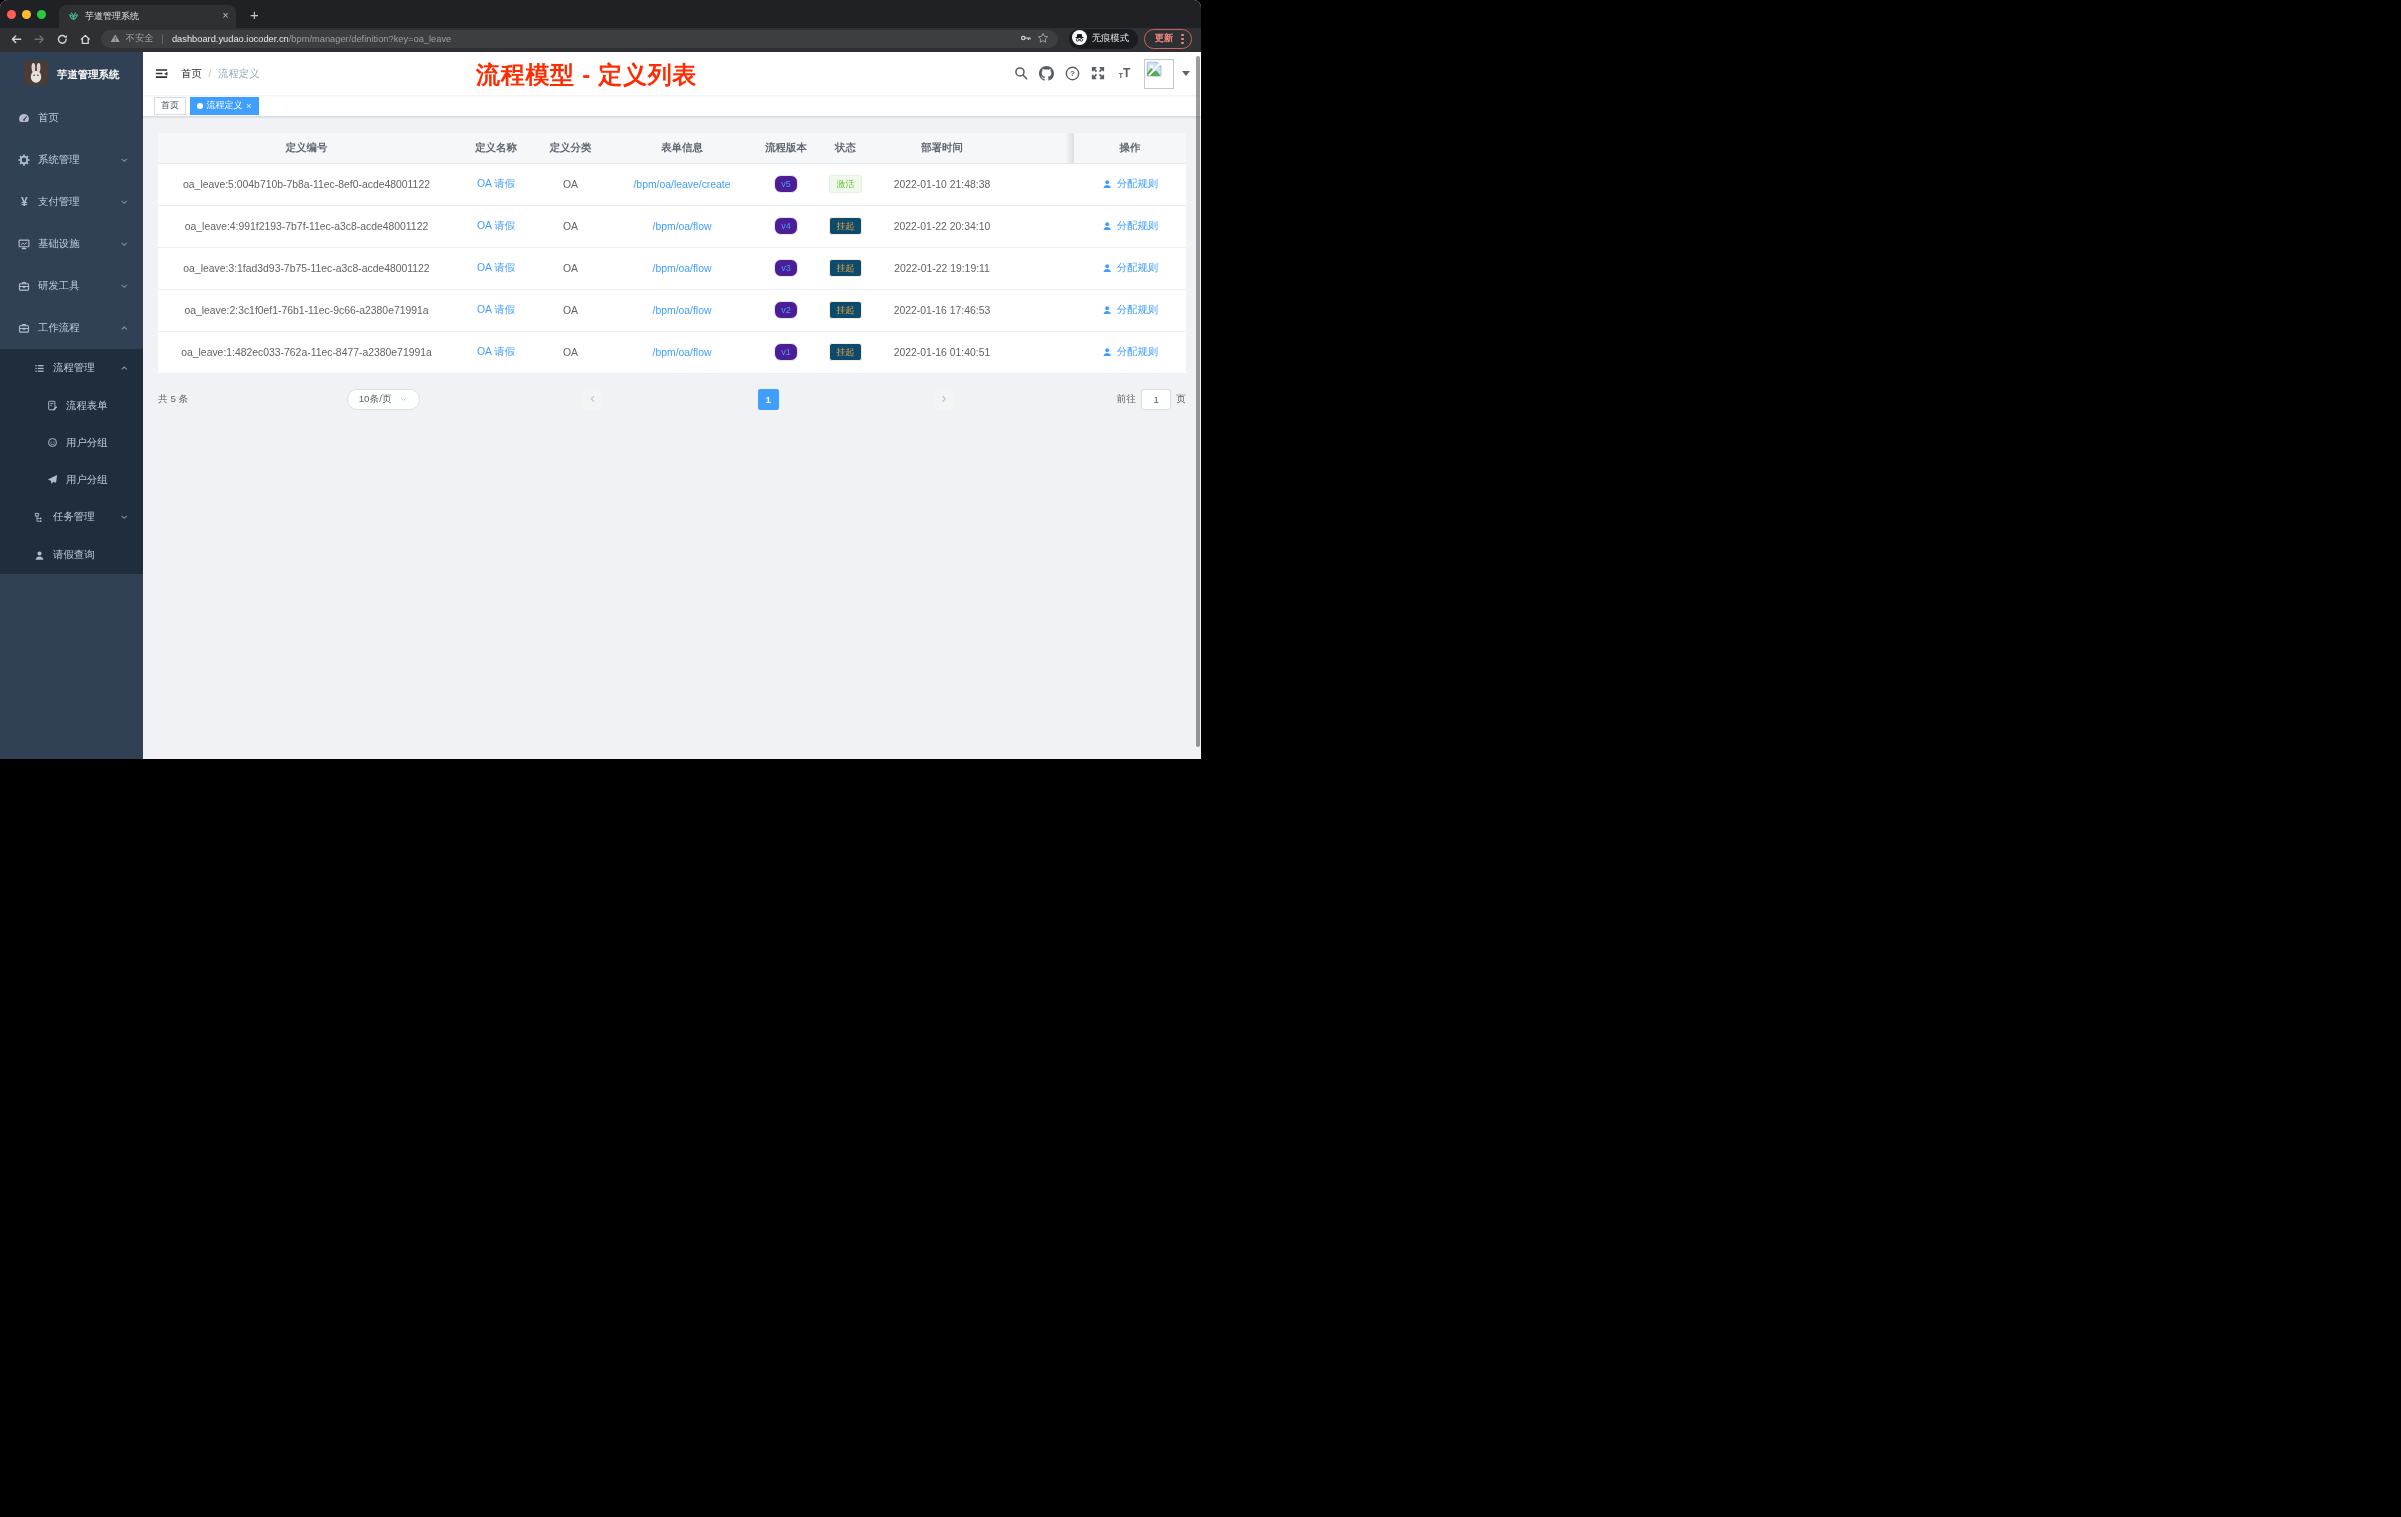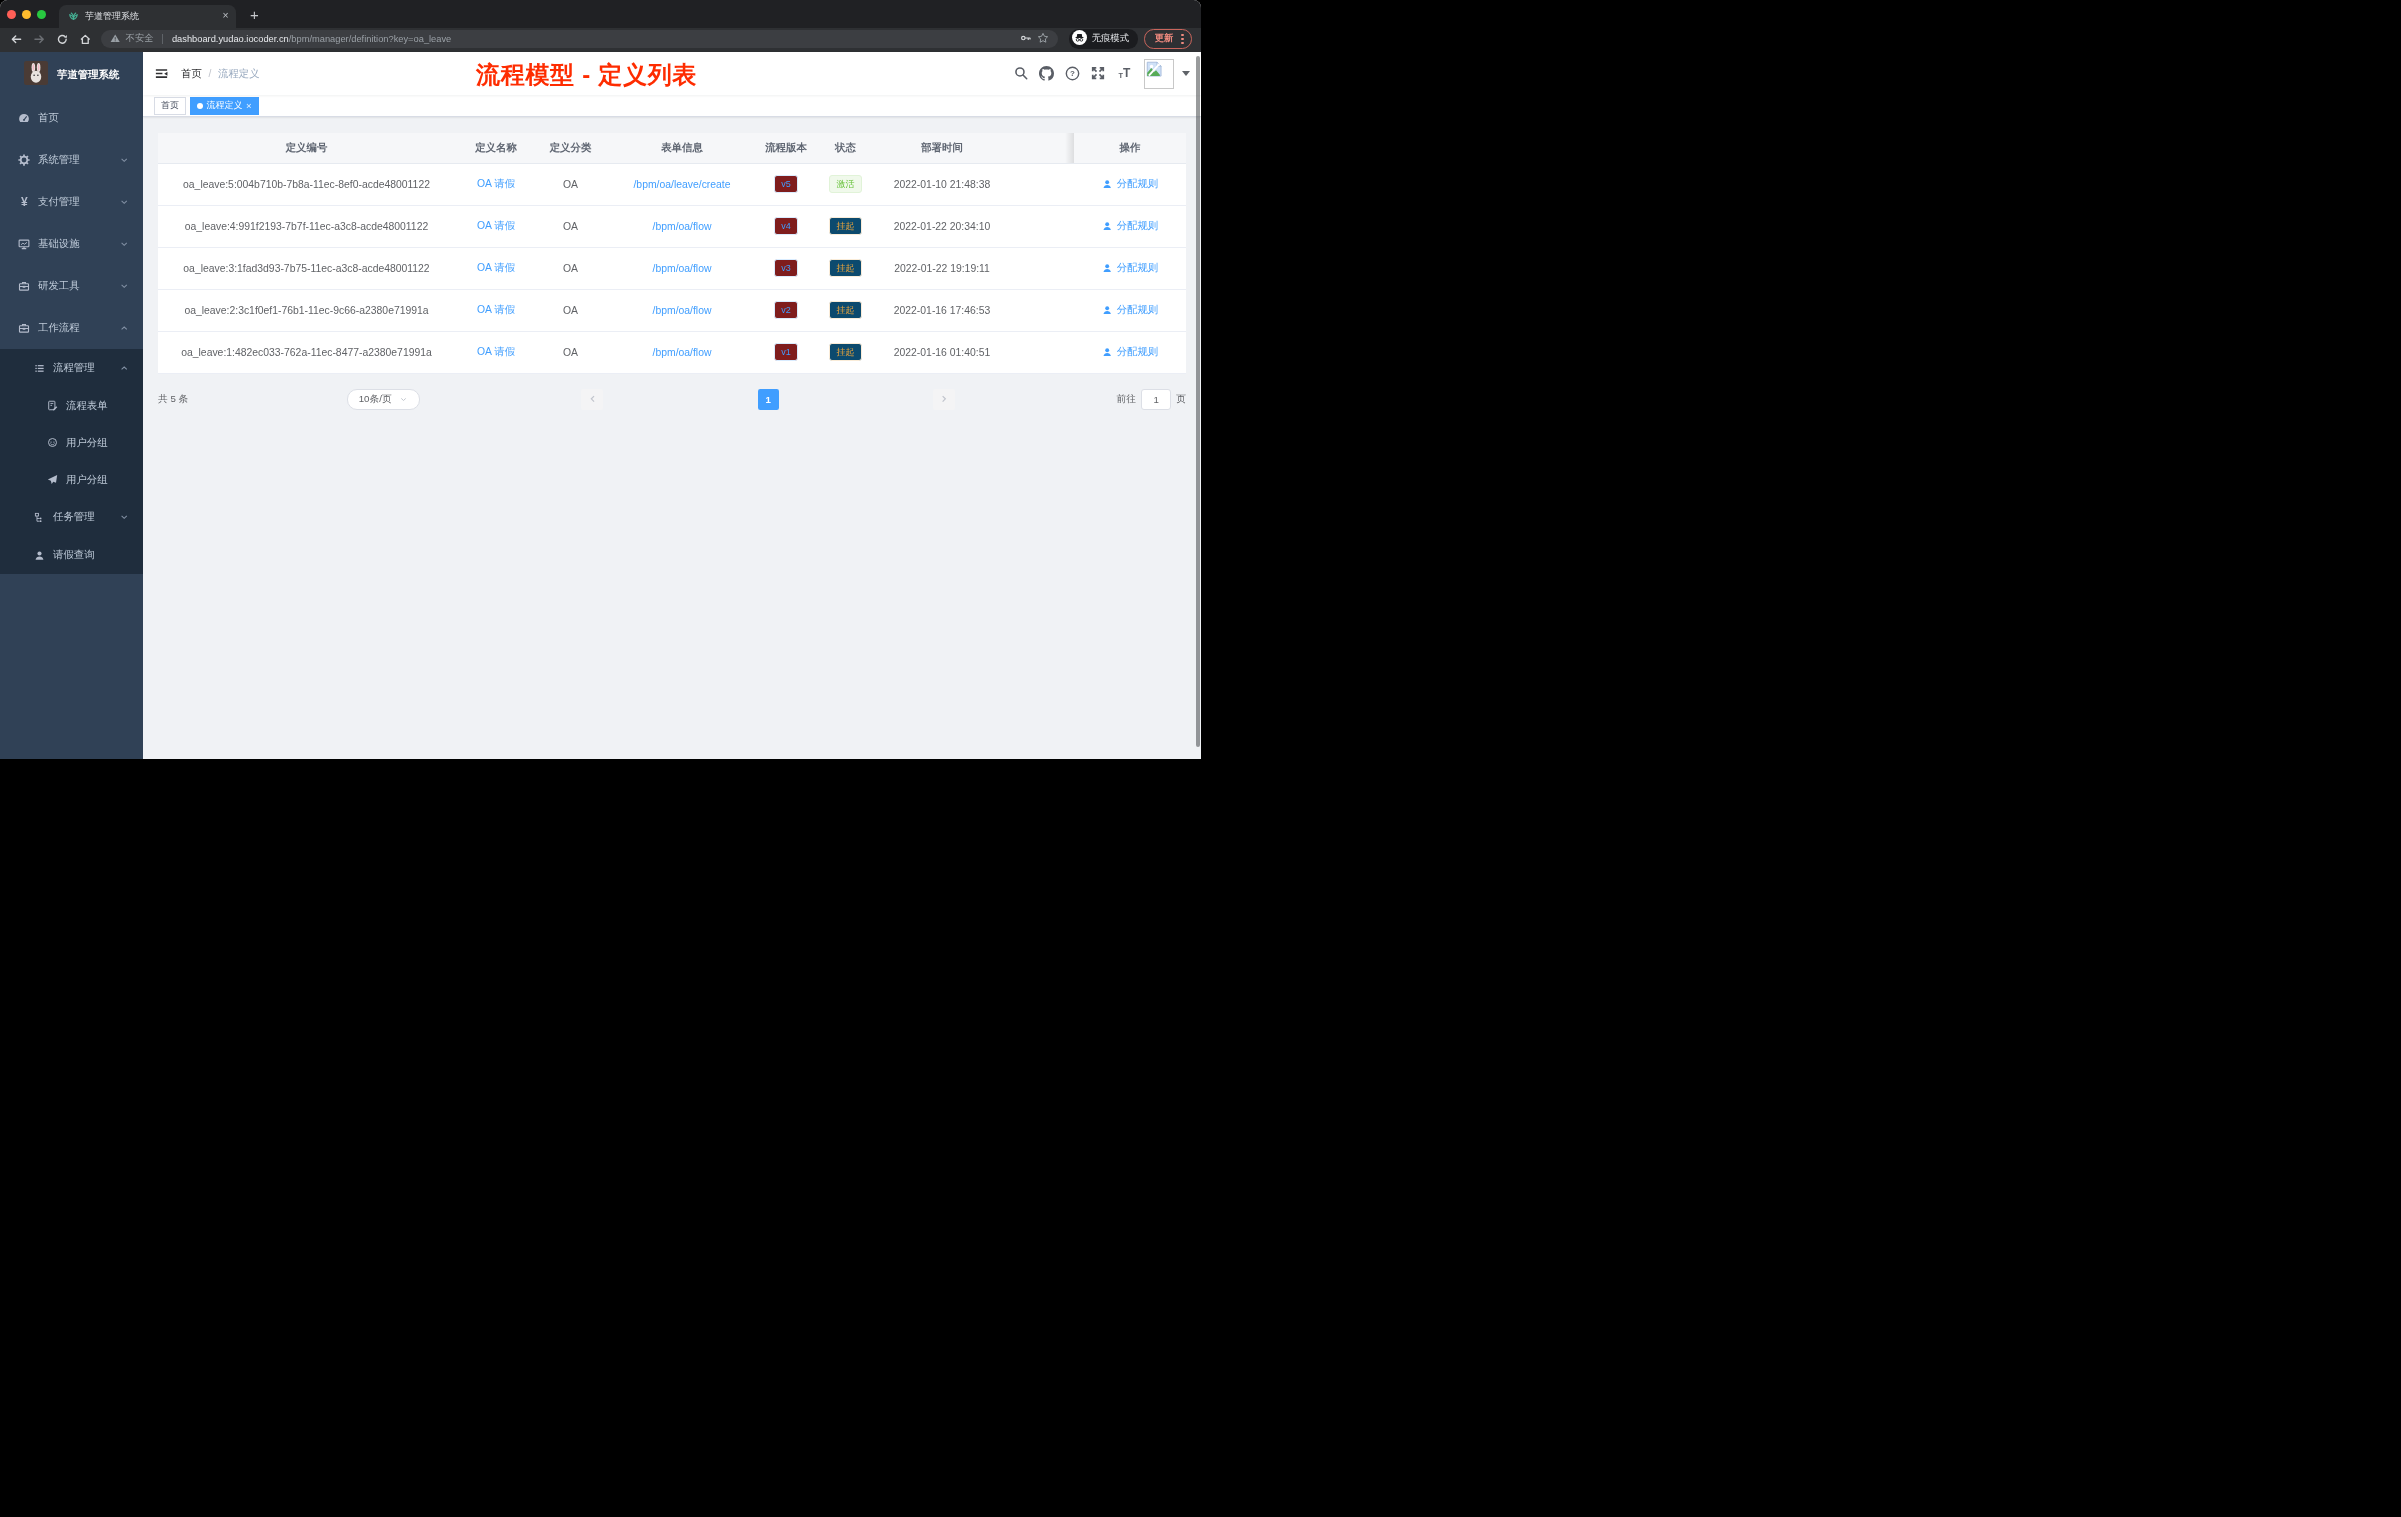--- a/index.html
+++ b/index.html
@@ -68,21 +68,21 @@
   .tag-dot { width:6px; height:6px; border-radius:50%; background:#fff; }
   .tag-close { font-size:9.7px; line-height:1; opacity:.85; }
 
   
   .content { flex:1; padding:16.3px 15px; }
   table.def-table { width:100%; border-collapse:collapse; table-layout:fixed; background:#fff; font-size:10.4px; color:#606266; }
   .def-table th { height:30px; background:#f6f7f9; font-weight:600; color:#5f6672; font-size:10.4px; border-bottom:0.7px solid #e6eaf0; text-align:center; }
   .def-table td { height:42px; border-bottom:0.7px solid #ebeef5; text-align:center; background:#fff; overflow:hidden; white-space:nowrap; }
   .link { color:#409eff; text-decoration:none; cursor:pointer; }
   .tag { display:inline-block; height:18px; line-height:16.3px; padding:0 6.7px; border-radius:3px; font-size:9px; border:0.7px solid; }
-  .tag-blue  { background:#7f1d1d; border-color:#d9ecff; color:#409eff; }
+  .tag-blue  { background:#4c1d95; border-color:#d9ecff; color:#409eff;border-radius:7px; }
   .tag-green { background:#f0f9eb; border-color:#e1f3d8; color:#67c23a;text-align:center; }
   .tag-orange{ background:#0c4a6e; border-color:#faecd8; color:#e6a23c; }
   .op-cell { position:relative; }
   .op-cell::before { content:""; position:absolute; left:-9px; top:0; bottom:0; width:9px; background:linear-gradient(to right, rgba(0,0,0,0), rgba(0,0,0,.10)); }
   .action-link { color:#409eff; display:inline-flex; align-items:center; gap:4.5px; cursor:pointer; }
 
   
   .pagination { display:flex; align-items:center; justify-content:space-between; margin-top:15px; font-size:9.7px; color:#606266; }
   .pg-total { margin-right:9px; }
   .pg-size { width:73px; height:21px; border:0.7px solid #dcdfe6; border-radius:10px; background:#fff; display:flex; align-items:center; justify-content:center; gap:7.4px; margin-right:7.4px; cursor:pointer; }

